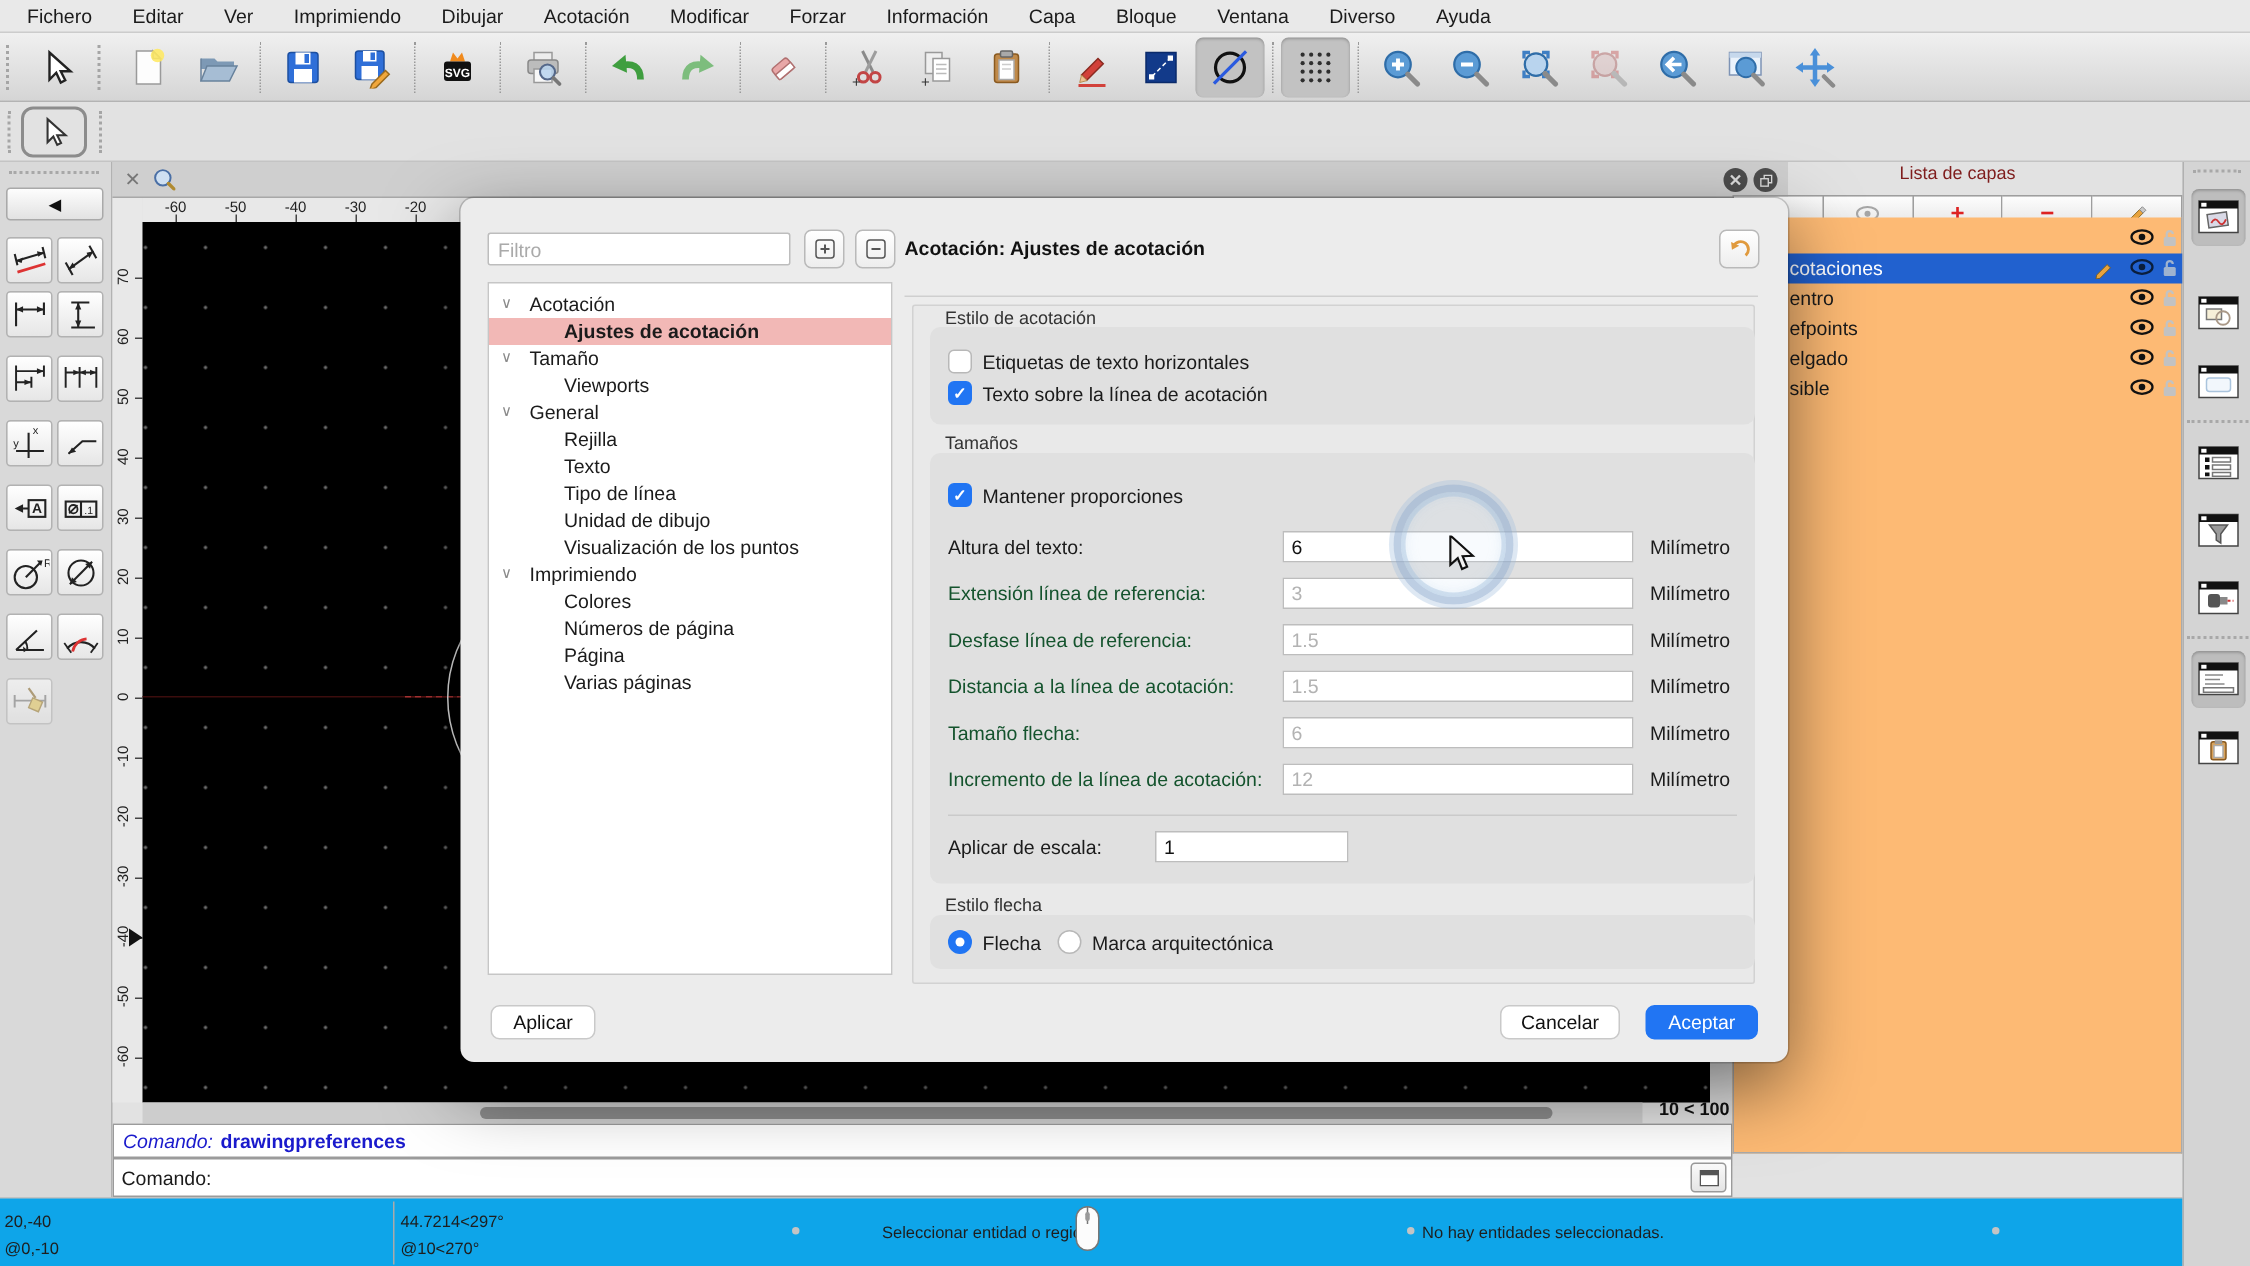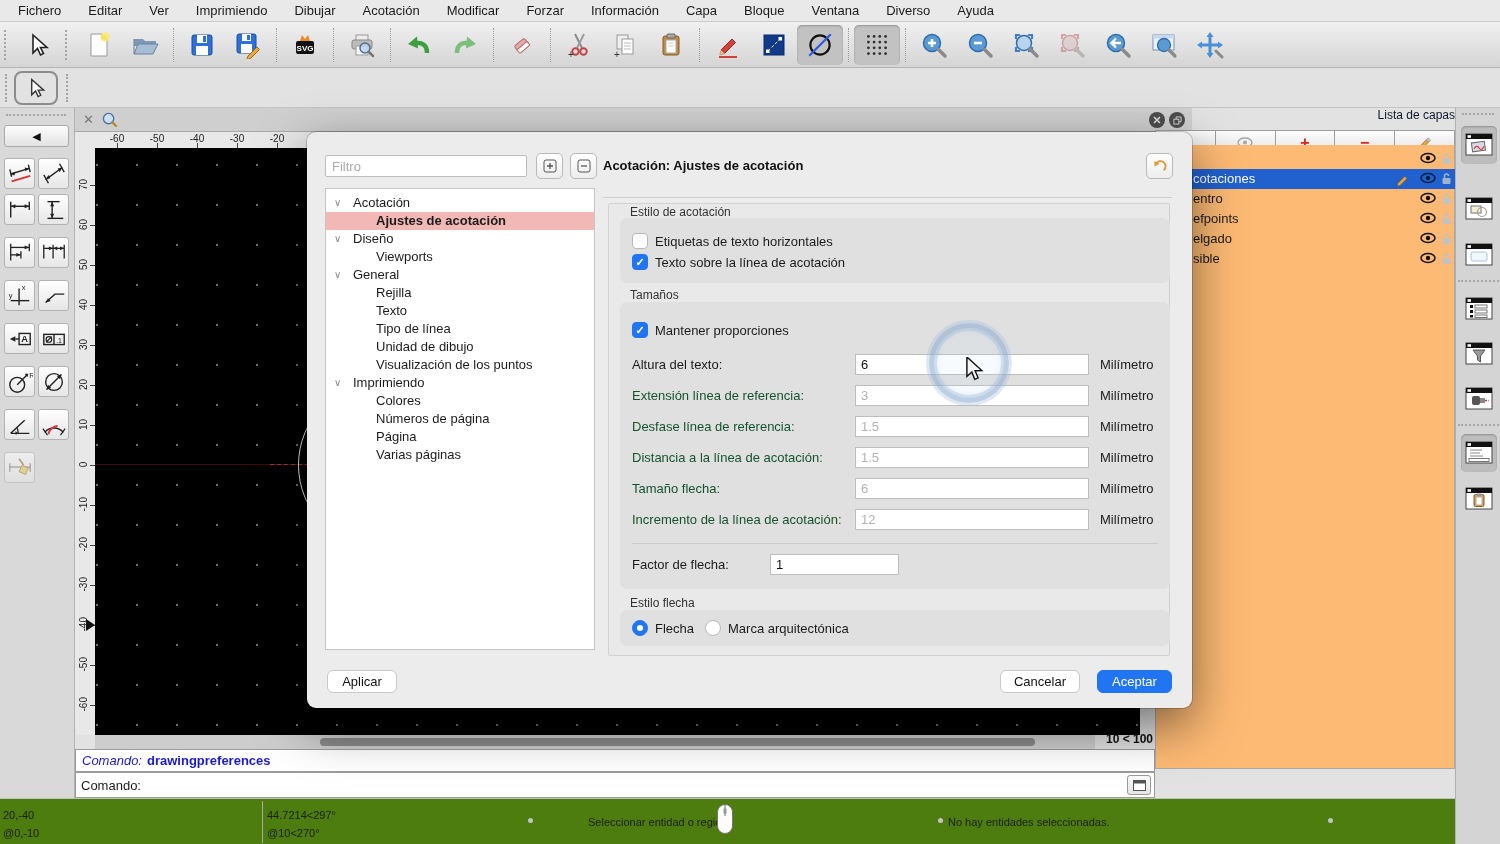--- a/index.html
+++ b/index.html
@@ -81,28 +81,28 @@
     border:1px solid #9b9b9b; font-size:13px; display:flex; align-items:center; padding-left:6px; }
   .cmdhist .lbl { color:#1a1acc; font-style:italic; margin-right:5px; }
   .cmdhist .val { color:#1a1acc;font-weight:bold; }
   .cmdrow { position:absolute; left:75px; top:772px; width:1080px; height:26px; background:#fff;
     border:1px solid #9b9b9b; display:flex; align-items:center; padding:0 3px 0 5px; font-size:13px; }
   .cmdrow input { flex:1; border:none; outline:none; font:13px "Liberation Sans",sans-serif; margin-left:5px; }
   .cmdwinbtn { width:24px; height:20px; border:1px solid #9a9a9a; border-radius:3px;
     background:linear-gradient(#fbfbfb,#e4e4e4); display:flex; align-items:center; justify-content:center; }
 
   
-  .statusbar { position:absolute; left:0; top:798px; width:1500px; height:46px; background:#4d7c0f;
+  .statusbar { position:absolute; left:0; top:798px; width:1500px; height:46px; background:#0ea5e9;
     border-top:1px solid #c2c2c2; font-size:11px; color:#1e1e1e; }
   .statusbar .vdiv { position:absolute; left:262px; top:2px; height:42px; border-left:1px solid #aaa; }
   .sdot { position:absolute; width:5px; height:5px; border-radius:50%; background:#c4c4c4; top:19px; }
 
   
   .layers { position:absolute; left:1155px; top:108px; width:300px; height:688px; }
-  .layers .title { position:absolute; left:0; top:0; width:300px; height:22px; text-align:right; font-size:12px; color:#0f172a; }
+  .layers .title { position:absolute; left:0; top:0; width:300px; height:22px; text-align:center; font-size:12px; color:#7f1d1d; }
   .lbtnrow { position:absolute; left:0; top:22px; width:300px; height:25px; display:flex; }
   .lbtn { flex:1; border:1px solid #9e9e9e; border-left:none; background:linear-gradient(#fdfdfd,#e2e2e2);
     display:flex; align-items:center; justify-content:center; font-size:16px; font-weight:bold; }
   .lbtn:first-child { border-left:1px solid #9e9e9e; }
   .llist { position:absolute; left:0; top:37px; width:300px; height:624px; background:#fdba74; border:1px solid #aaa; border-top:none; }
   .lrow { position:absolute; left:0; width:300px; height:20px; font-size:13px; }
   .lrow.sel { background:#2161cf; color:#fff; }
   .lrow .nm { position:absolute; left:37px; top:2px; }
   .lrow .ic { position:absolute; top:3px; }
 
@@ -880,21 +880,21 @@
   <div class="tree">
     <div class="trow">
         <span class="chev">∨</span>
         <span class="tl0">Acotación</span>
       </div>
     <div class="trow sel">
         <span class="tl1">Ajustes de acotación</span>
       </div>
     <div class="trow">
         <span class="chev">∨</span>
-        <span class="tl0">Diseño</span>
+        <span class="tl0">Tamaño</span>
       </div>
     <div class="trow">
         <span class="tl1">Viewports</span>
       </div>
     <div class="trow">
         <span class="chev">∨</span>
         <span class="tl0">General</span>
       </div>
     <div class="trow">
         <span class="tl1">Rejilla</span>
@@ -976,21 +976,21 @@
   </div>
   <div class="frow" style="top:377px;">
     <span class="flab dis">Incremento de la línea de acotación:</span>
     <input type="text" class="dis" value="12" style="">
     <span class="unit">Milímetro</span>
   </div>
 
   <div class="grphr" style="top:411px;"></div>
 
   <div class="frow" style="top:422px;">
-    <span class="flab">Factor de flecha:</span>
+    <span class="flab">Aplicar de escala:</span>
     <input type="text" style="left: 138px; width: 129px;" value="1">
   </div>
 
   <div class="grplabel" style="left:323px; top:464px;">Estilo flecha</div>
   <div class="grpbox" style="left:313px; top:478px; width:550px; height:36px;"></div>
   <div class="cbrow" style="left:325px; top:488px;">
     <span class="radio on">
         <i></i>
       </span>
     <span>Flecha</span>

